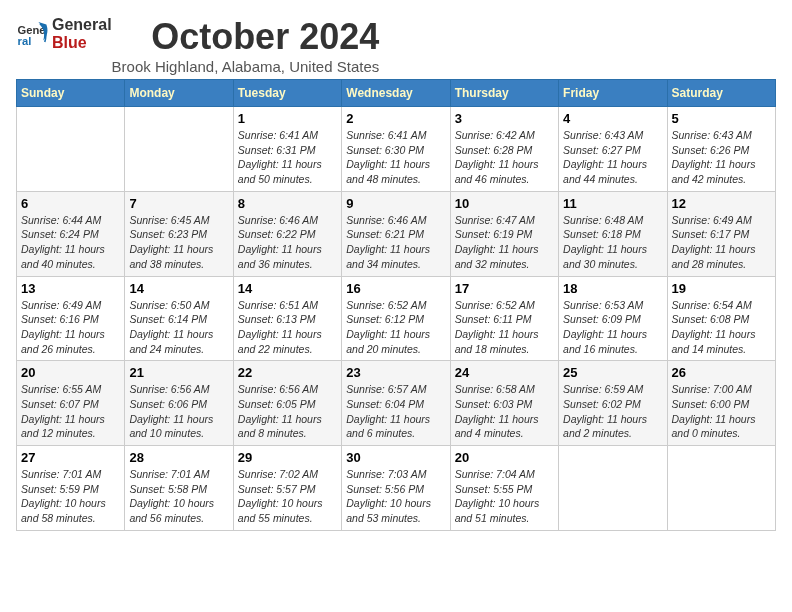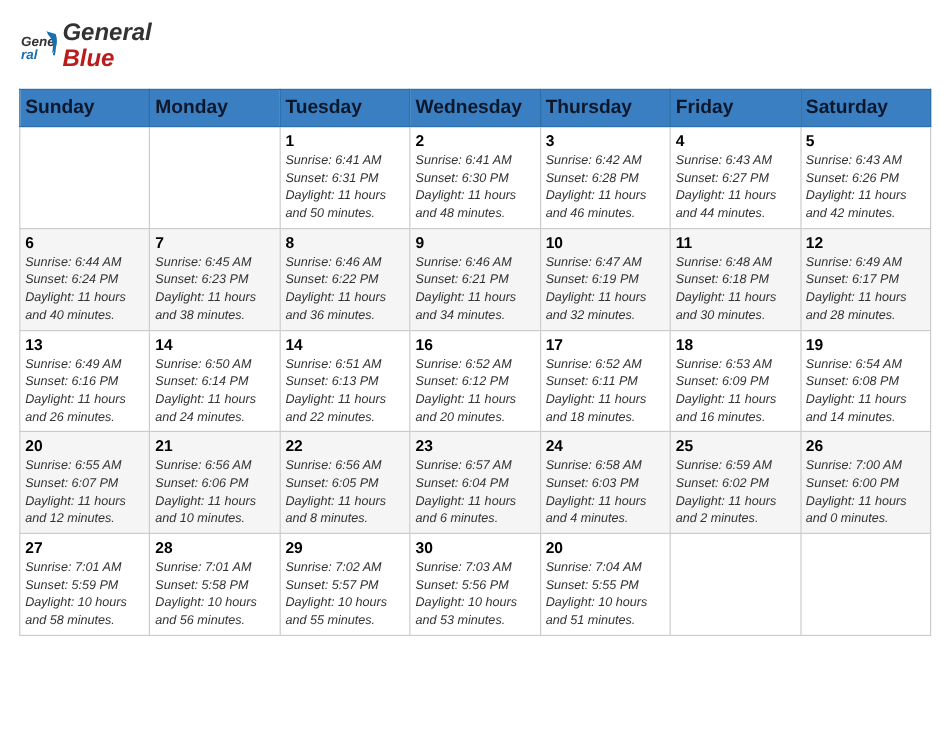--- a/index.html
+++ b/index.html
@@ -7,22 +7,21 @@
       font-family: Arial, sans-serif;
       background: #fff;
       width: 792px;
       min-height: 612px;
       padding: 16px;
     }
     .header-area {
       display: flex;
       justify-content: flex-start;
       align-items: flex-start;
-      margin-bottom: 14px;
-      font-style: italic;
+      margin-bottom: 4px;
     }
     .logo {
       display: flex;
       align-items: center;
       gap: 4px;
     }
     .logo-icon {
       width: 32px;
       height: 32px;
     }
@@ -38,24 +37,24 @@
       font-size: 15px;
       color: #555;
     }
     .calendar {
       width: 100%;
       border-collapse: collapse;
       font-size: 11px;
     }
     .calendar th {
       background: #3a7fc1;
-      color: #0f172a;
+      color: #fef9c3;
       padding: 6px 4px;
       text-align: left;
-      font-size: 16px;
+      font-size: 12px;
       font-weight: bold;
       border: 1px solid #2a6faa;
     }
     .calendar td {
       border: 1px solid #ccc;
       vertical-align: top;
       padding: 4px;
       width: 108px;
       min-height: 80px;
       background: #fff;
@@ -84,25 +83,29 @@
 
 <div class="header-area">
   <div class="logo">
     <svg class="logo-icon" viewBox="0 0 40 40">
       <text x="2" y="20" font-size="14" font-weight="bold" fill="#333" font-family="Arial">Gene</text>
       <text x="2" y="34" font-size="14" font-weight="bold" fill="#1a6faf" font-family="Arial">ral</text>
       <path d="M28 5 Q38 15 34 28 Q42 20 38 8 Z" fill="#1a6faf"></path>
       <path d="M30 7 Q40 17 36 30" stroke="#1a6faf" stroke-width="2" fill="none"></path>
     </svg>
     <div>
-      <div style="font-size:20px; font-weight:bold; color:#333; line-height:1.1;">
+      <div style="font-size:16px; font-weight:bold; color:#333; line-height:1.1;">
         <span style="color:#333">General</span><br>
         <span style="color:#b91c1c">Blue</span>
       </div>
     </div>
+  </div>
+  <div class="title-area">
+    <div class="month-title">October 2024</div>
+    <div class="location-title">Brook Highland, Alabama, United States</div>
   </div>
 </div>
 
 <table class="calendar">
   <thead>
     <tr>
     <th>Sunday</th>
         <th>Monday</th>
         <th>Tuesday</th>
         <th>Wednesday</th>

